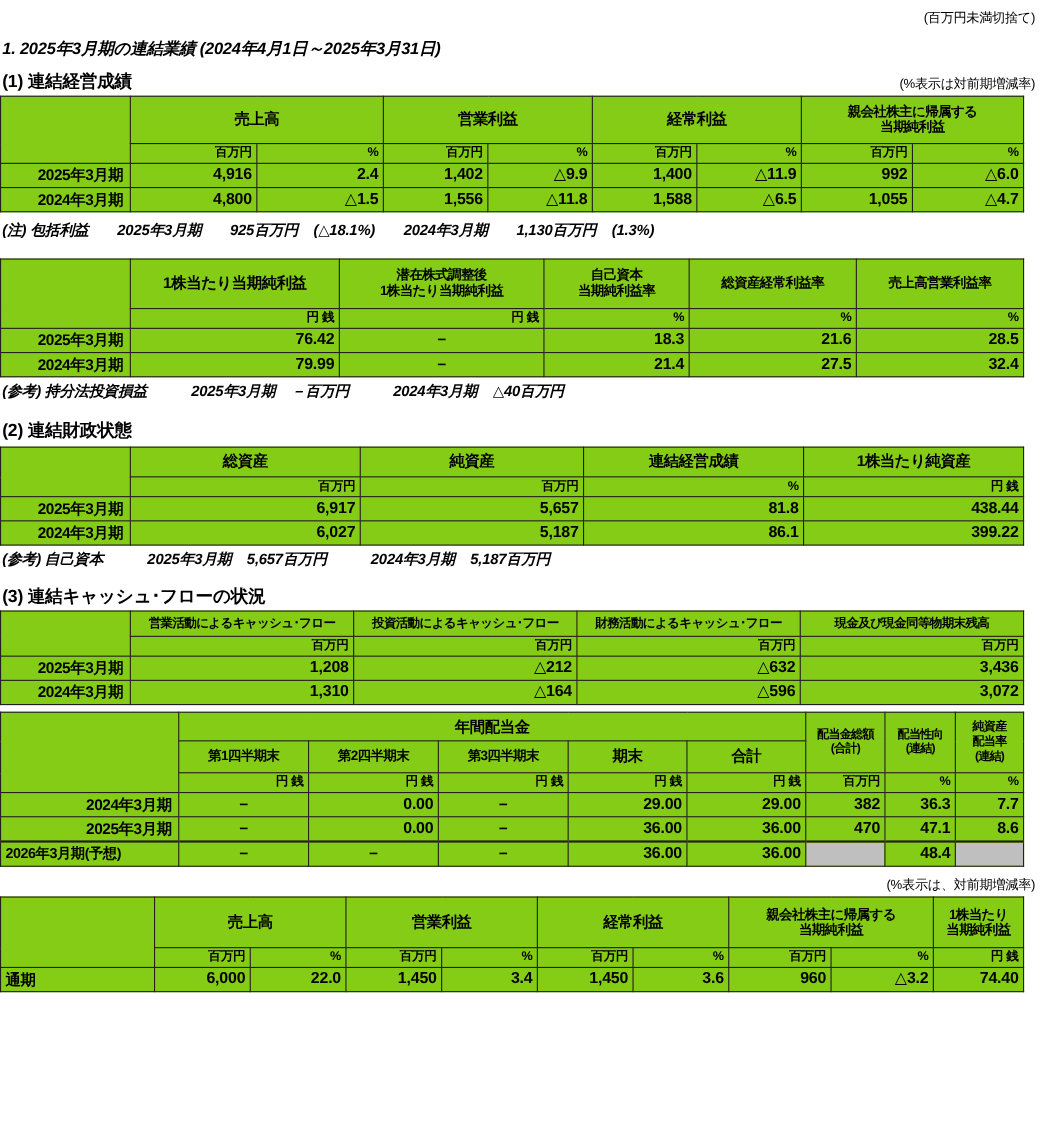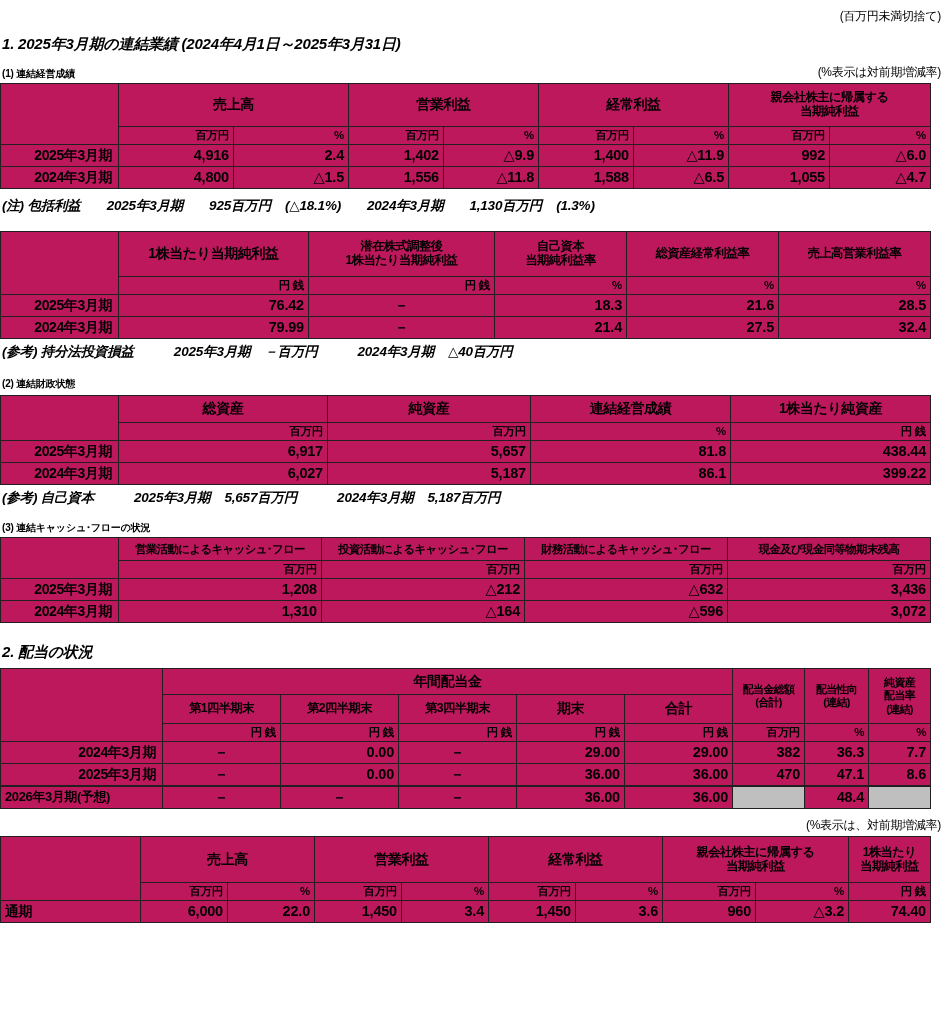--- a/index.html
+++ b/index.html
@@ -34,21 +34,21 @@
     padding-right: 4px;
   }
   .sec-title {
     font-size: 15px;
     font-weight: bold;
     letter-spacing: -0.2px;
     white-space: nowrap;
     font-style: italic;
   }
   .sub-title {
-    font-size: 10px;
+    font-size: 16px;
     font-weight: bold;
     letter-spacing: -0.2px;
     white-space: nowrap;
   }
   .note-line {
     font-size: 13.5px;
     font-weight: bold;
     letter-spacing: -0.2px;
     white-space: nowrap;
     font-style: italic;
@@ -63,21 +63,21 @@
     justify-content: space-between;
   }
 
   
   table.fin {
     border-collapse: collapse;
     table-layout: fixed;
     width: 930px;
     font-size: 13.5px;
     font-weight: bold;
-    background: #be185d;
+    background: #84cc16;
   }
   table.fin td, table.fin th {
     border: 1px solid #231f20;
     padding: 0 4px;
     vertical-align: middle;
     font-weight: bold;
     line-height: 1.12;
     overflow: hidden;
     white-space: nowrap;
   }
@@ -351,21 +351,20 @@
           <td class="rowlab">2024年3月期</td>
           <td class="num">1,310</td>
           <td class="num">△164</td>
           <td class="num">△596</td>
           <td class="num">3,072</td>
         </tr>
       </tbody>
     </table>
   </div>
 
-  <div class="sec-title mt20 pl2">2. 配当の状況</div>
 
   <div class="tbl-wrap mt6">
     <table class="fin">
       <colgroup>
         <col style="width:162px">
         <col style="width:118px">
           <col style="width:118px">
           <col style="width:118px">
         <col style="width:108px">
           <col style="width:108px">

